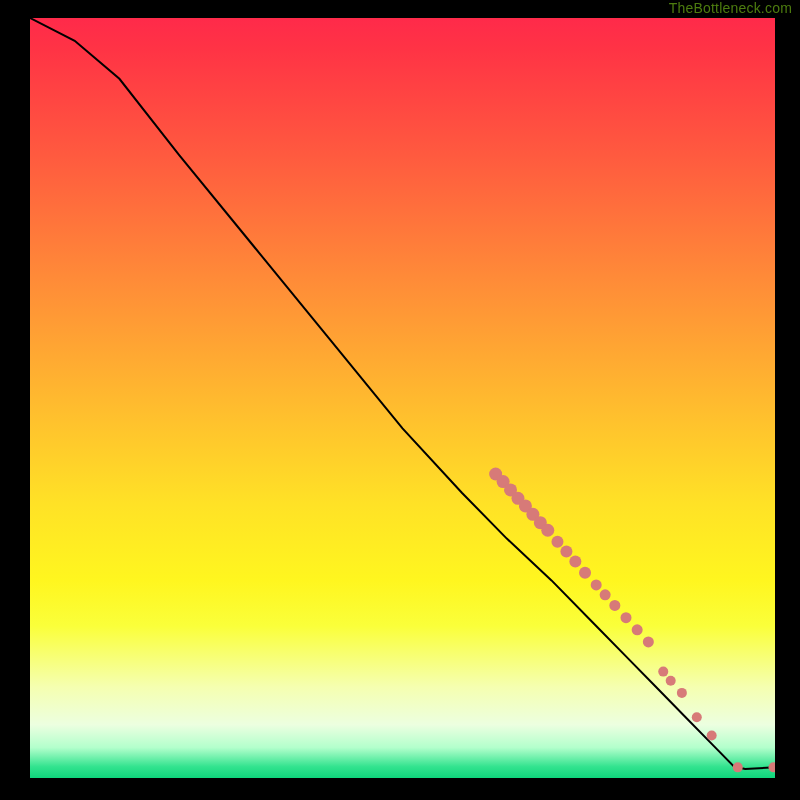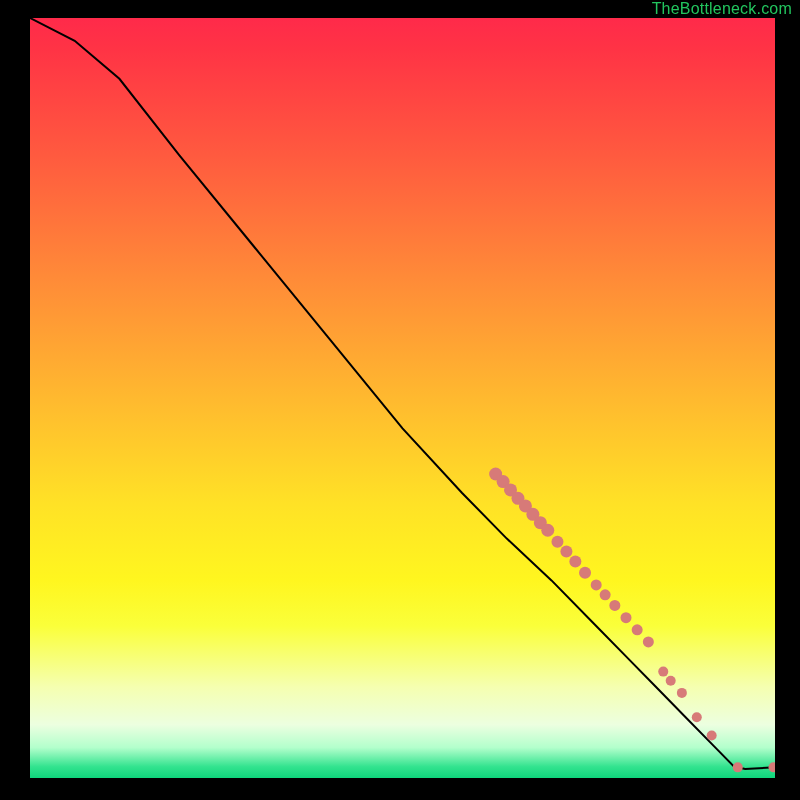--- a/index.html
+++ b/index.html
@@ -42,22 +42,22 @@
       #ecffe0 93%,
       #b3ffcc 96%,
       #33e38f 98.5%,
       #0fd57c 100%
     );
   }
   .watermark {
     position: absolute;
     top: 0px;
     right: 8px;
-    color: #22c55e;
-    font-size: 16px;
+    color: #4d7c0f;
+    font-size: 14px;
     font-weight: 500;
     letter-spacing: 0.2px;
   }
   svg.curve {
     position: absolute;
     inset: 0;
   }
 </style>
 </head>
 <body>

